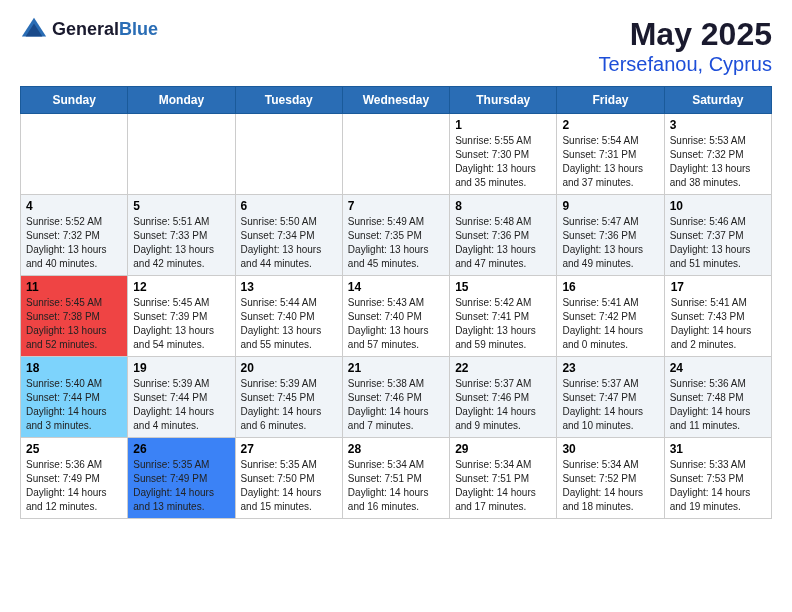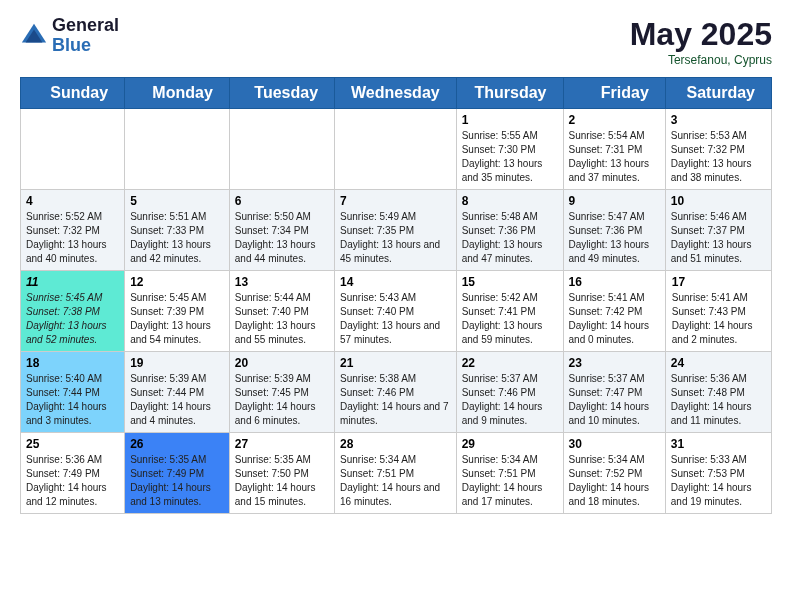--- a/index.html
+++ b/index.html
@@ -19,21 +19,21 @@
       align-items: flex-start;
       margin-bottom: 10px;
     }
     .logo {
       display: flex;
       align-items: center;
       gap: 4px;
     }
     .logo-text {
       display: flex;
-      flex-direction: column;
+      flex-direction: row;
       line-height: 1.1;
     }
     .logo-general {
       font-size: 18px;
       font-weight: bold;
       color: #1a1a2e;
     }
     .logo-blue {
       font-size: 18px;
       font-weight: bold;
@@ -45,35 +45,35 @@
     }
     .title-block {
       text-align: right;
     }
     .title-month {
       font-size: 32px;
       font-weight: bold;
       color: #1a1a2e;
     }
     .title-location {
-      font-size: 12px;
-      color: #14532d;
+      font-size: 20px;
+      color: #1d4ed8;
     }
     .calendar {
       width: 100%;
       border-collapse: collapse;
       border: 1px solid #ccc;
     }
     .calendar th {
       background-color: #2a6db5;
       color: #fff;
-      font-size: 16px;
-      font-weight: bold;
-      padding: 6px 16px;
-      text-align: right;
+      font-size: 12px;
+      font-weight: bold;
+      padding: 6px 0;
+      text-align: center;
       border: 1px solid #1a5a9a;
     }
     .calendar td {
       vertical-align: top;
       border: 1px solid #ccc;
       padding: 4px 5px;
       width: calc(100% / 7);
       height: 80px;
       font-size: 10.5px;
       background: #fff;
@@ -175,21 +175,21 @@
           <td style="background: rgb(240, 244, 248);">
             <span class="day-number">9</span>
             <div class="day-info">Sunrise: 5:47 AM<br>Sunset: 7:36 PM<br>Daylight: 13 hours and 49 minutes.</div>
           </td>
           <td style="background: rgb(240, 244, 248);">
             <span class="day-number">10</span>
             <div class="day-info">Sunrise: 5:46 AM<br>Sunset: 7:37 PM<br>Daylight: 13 hours and 51 minutes.</div>
           </td>
         </tr>
         <tr>
-          <td style="background: #5eead4; font-style: italic;">
+          <td style="background: #ef4444;">
             <span class="day-number">11</span>
             <div class="day-info">Sunrise: 5:45 AM<br>Sunset: 7:38 PM<br>Daylight: 13 hours and 52 minutes.</div>
           </td>
           <td style="background: rgb(255, 255, 255);">
             <span class="day-number">12</span>
             <div class="day-info">Sunrise: 5:45 AM<br>Sunset: 7:39 PM<br>Daylight: 13 hours and 54 minutes.</div>
           </td>
           <td style="background: rgb(255, 255, 255);">
             <span class="day-number">13</span>
             <div class="day-info">Sunrise: 5:44 AM<br>Sunset: 7:40 PM<br>Daylight: 13 hours and 55 minutes.</div>

